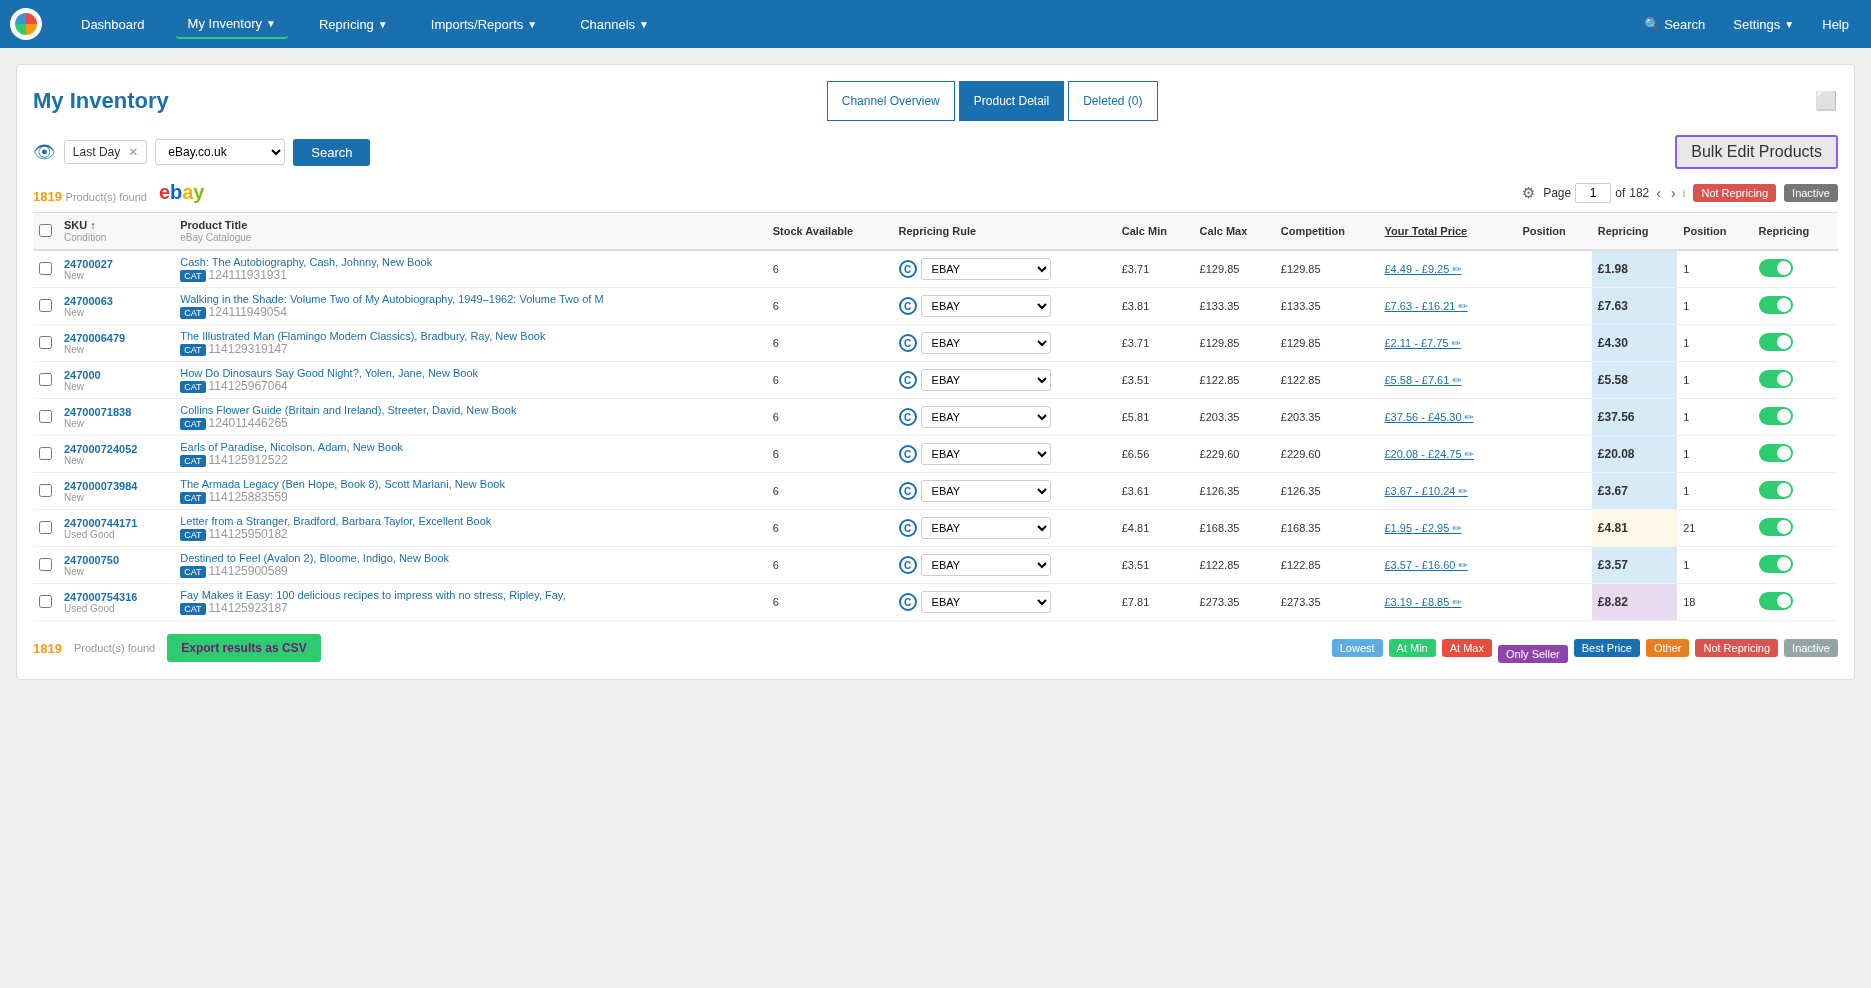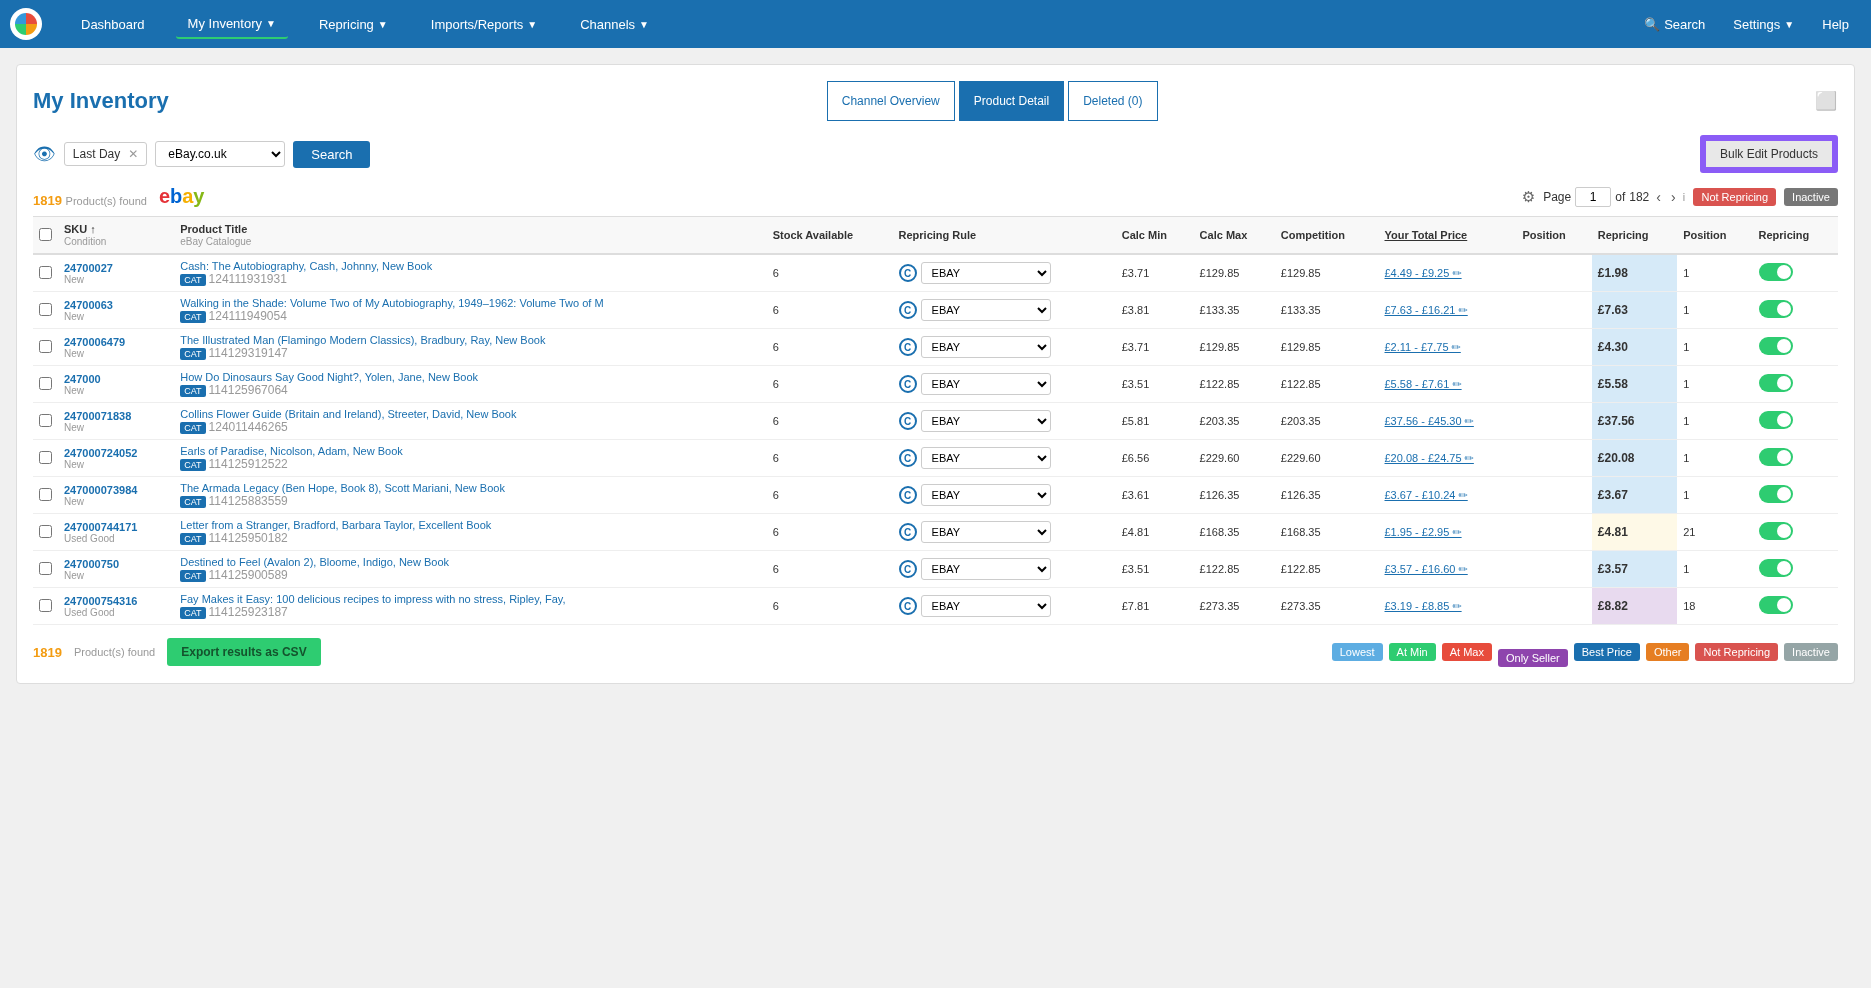--- a/index.html
+++ b/index.html
@@ -111,22 +111,22 @@
       border: 1px solid #ccc; border-radius: 3px;
       padding: 4px 8px; font-size: 12px; background: white;
       cursor: pointer; min-width: 130px;
     }
     .search-btn {
       background: #1a6faf; color: white; border: none;
       border-radius: 3px; padding: 6px 18px; cursor: pointer; font-size: 13px;
     }
     .bulk-edit-btn {
       margin-left: auto;
-      background: #e8e8e8; color: #333; border: 6px solid #8b5cf6;
-      border-radius: 3px; padding: 6px 14px; cursor: pointer; font-size: 12px;
+      background: #e8e8e8; color: #333; border: 2px solid #8b5cf6;
+      border-radius: 3px; padding: 6px 14px; cursor: pointer; font-size: 16px;
     }
 
     
     .results-bar {
       display: flex;
       align-items: center;
       gap: 8px;
       margin-bottom: 8px;
     }
     .results-count { font-size: 13px; margin-top: 8px; }
@@ -229,21 +229,21 @@
     
     .table-footer {
       display: flex;
       align-items: center;
       gap: 12px;
       margin-top: 12px;
     }
     .footer-count { color: #f39c12; font-weight: bold; font-size: 13px; }
     .footer-found { color: #999; font-size: 11px; }
     .export-btn {
-      background: #2ecc71; color: #14532d; border: none;
+      background: #2ecc71; color: #701a75; border: none;
       border-radius: 3px; padding: 7px 14px; cursor: pointer; font-size: 12px;
       font-weight: bold;
     }
     .footer-spacer { flex: 1; }
     .legend-badges { display: flex; gap: 6px; align-items: center; }
     .legend-badge {
       padding: 3px 8px; border-radius: 3px;
       font-size: 11px; color: white; font-weight: normal;
     }
 

